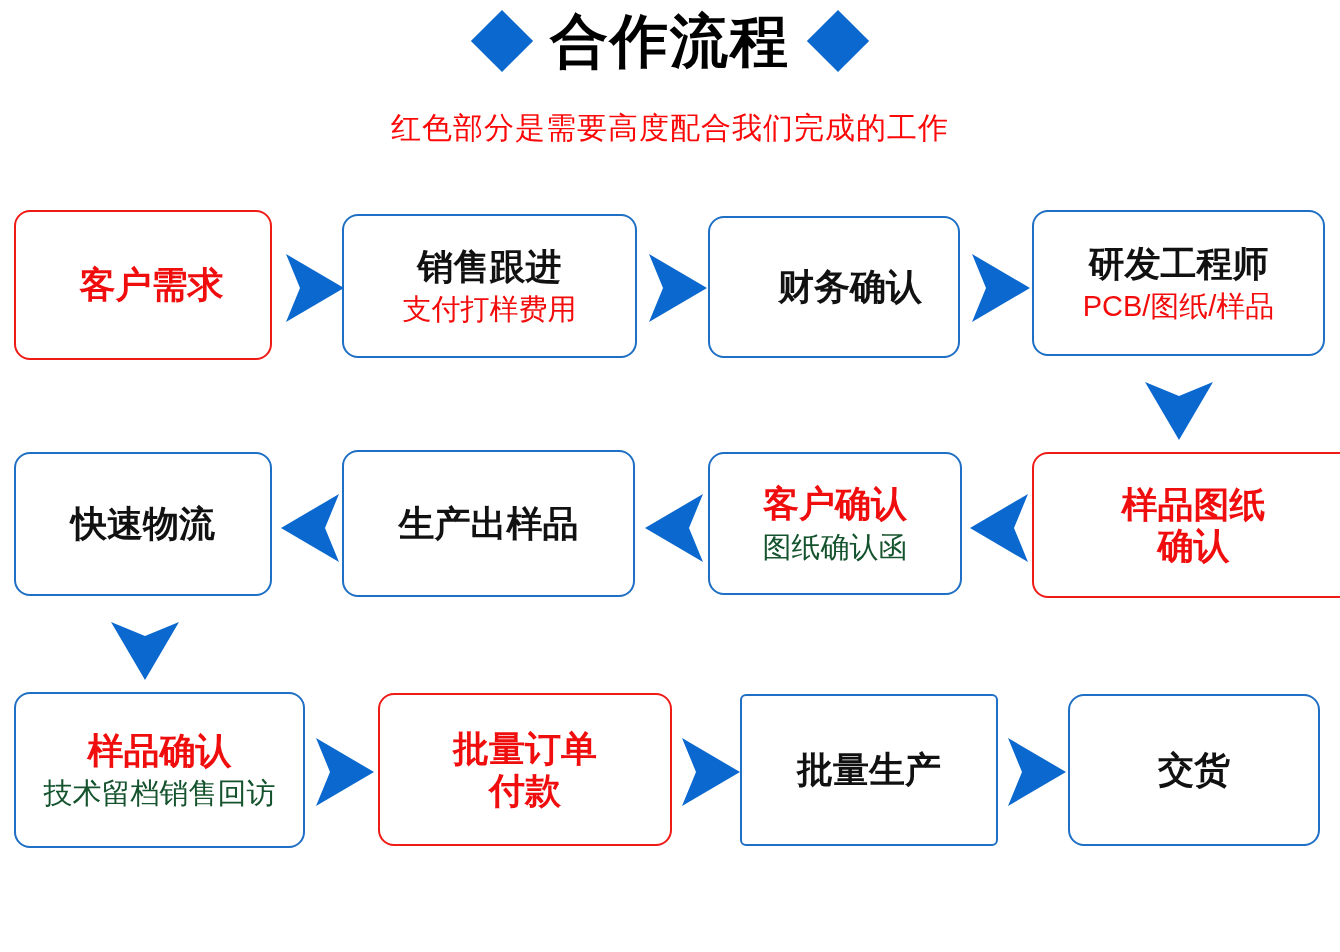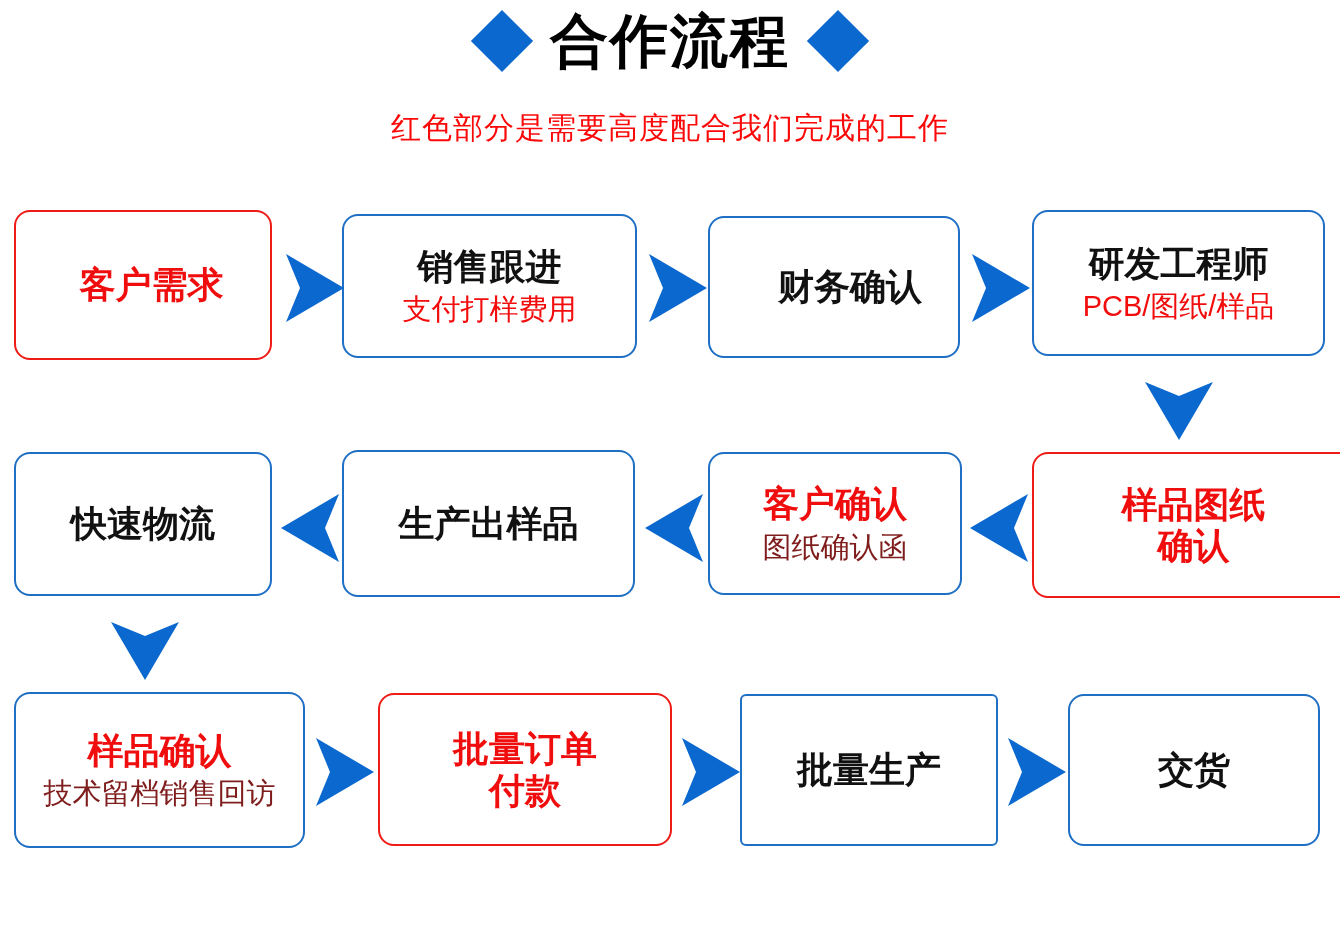--- a/index.html
+++ b/index.html
@@ -78,21 +78,21 @@
     white-space: pre-line;
   }
   .node .main.black { color: #111111; }
   .node .main.red   { color: #f00d0d; }
 
   .node .sub {
     font-size: 29px;
     font-weight: normal;
     margin-top: 6px;
   }
-  .node .sub.black { color: #7f1d1d; }
+  .node .sub.black { color: #14532d; }
   .node .sub.red   { color: #f20c0c; }
 
   
   .arrow {
     position: absolute;
     pointer-events: none;
   }
   .arrow svg { display: block; }
 </style>
 </head>

